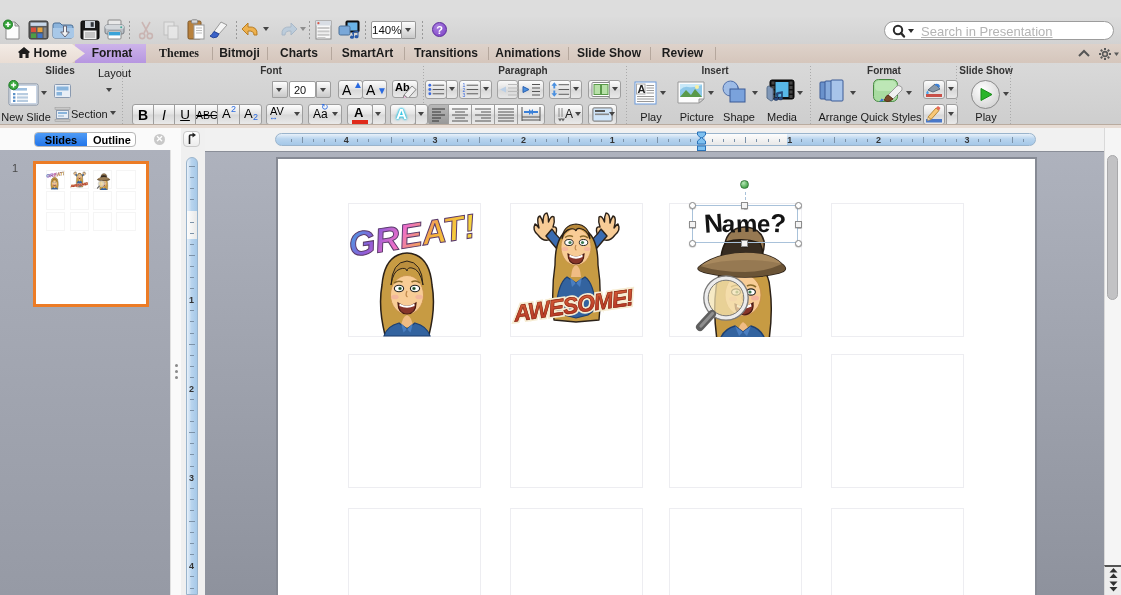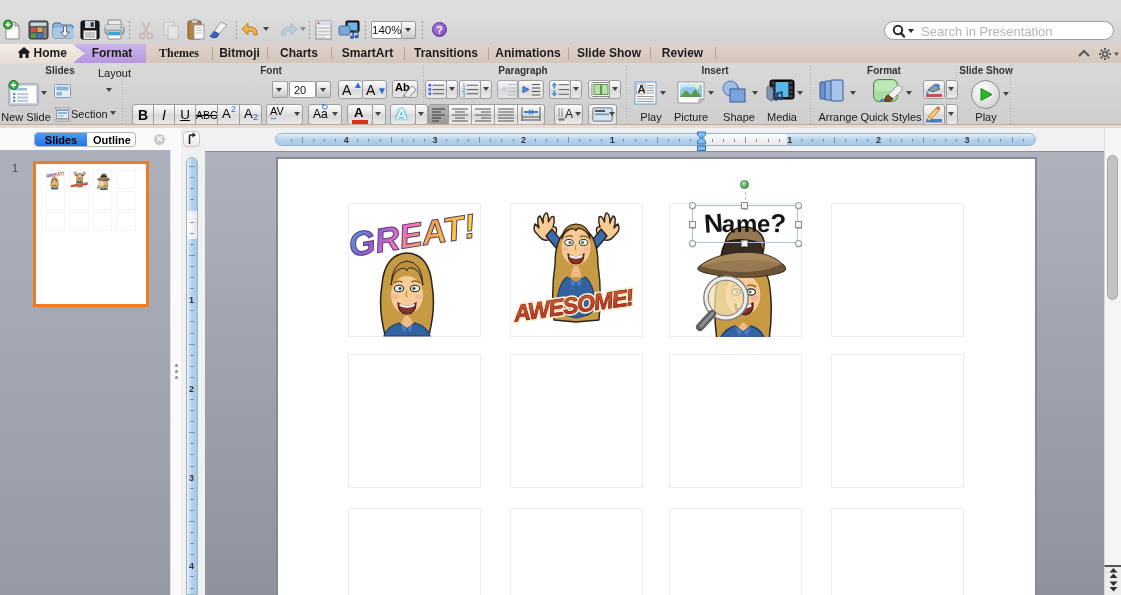--- a/index.html
+++ b/index.html
@@ -15,21 +15,21 @@
 
   
   #toolbar { left:0; top:17px; width:1121px; height:27px;
     background:linear-gradient(#dcdcdc,#d2d2d2); }
   .tbsep { top:4px; width:1px; height:18px;
     background-image:linear-gradient(#999 50%, transparent 50%); background-size:1px 4px; }
 
   
   #search { left:884px; top:4px; width:230px; height:19px; background:#fff;
      border:1.5px solid #9c9c9c; border-radius:10px; }
-  #search .ph { position:absolute; left:36px; top:2px; font-size:13px; color:#b4b4b4; }
+  #search .ph { position:absolute; left:36px; top:2px; font-size:13px; color:#b4b4b4;text-decoration:underline; }
 
   
   #tabbar { left:0; top:44px; width:1121px; height:19px;
     background:linear-gradient(#ded2ca,#d5c6bc); }
   .tab { top:0; height:19px; line-height:19px; font-size:12px; font-weight:bold; color:#1c1c1c; text-align:center; }
   .tabsep { top:3px; width:1px; height:13px; background:#b5a79d; }
   #tab-format { left:75px; width:71px; padding-left:3px; background:linear-gradient(#cdb4ea,#b696e0); }
   #tab-home { left:0; width:85px; background:linear-gradient(#f3ebe5,#e9ddd4);
     clip-path:polygon(0 0, 72px 0, 85px 50%, 72px 100%, 0 100%); }
 
@@ -509,21 +509,21 @@
     <div class="rtext abs" style="left:631px;top:48px;width:40px;text-align:center;">Play</div>
     <svg class="abs" style="left:677px;top:17px" width="28" height="25" viewBox="0 0 28 25">
       <path d="M1 2 h26 v17 l-5 4 h-21 z" fill="#fdfdfd" stroke="#999"></path>
       <path d="M27 19 l-5 4 v-4 z" fill="#d8d8d8" stroke="#999"></path>
       <rect x="3" y="4" width="22" height="13" fill="#8ec8e8"></rect>
       <path d="M3 17 l6-7 5 5 4-6 7 8 z" fill="#5a9a4a"></path>
       <path d="M3 10 q4-4 8-3 q6 1 14-2 v-1 h-22 z" fill="#c8e8f8"></path>
       <circle cx="20" cy="7" r="2" fill="#f8f0a0"></circle>
     </svg>
     <div class="darr abs" style="left:708px;top:28px;"></div>
-    <div class="rtext abs" style="left:674px;top:48px;width:40px;text-align:left;">Picture</div>
+    <div class="rtext abs" style="left:674px;top:48px;width:40px;text-align:right;">Picture</div>
     <svg class="abs" style="left:722px;top:17px" width="27" height="25" viewBox="0 0 27 25">
       <path d="M8 1 a7.5 7.5 0 0 1 7 10 l-7 0 z" fill="#88aede" stroke="#4a6aa6" transform="translate(1,1)"></path>
       <circle cx="8.5" cy="8.5" r="7.5" fill="#9ebce8" stroke="#4a6aa6" opacity="0.95"></circle>
       <rect x="8" y="9" width="15" height="13" fill="#7aa2dc" stroke="#3a5a96"></rect>
     </svg>
     <div class="darr abs" style="left:752px;top:28px;"></div>
     <div class="rtext abs" style="left:719px;top:48px;width:40px;text-align:center;">Shape</div>
     <svg class="abs" style="left:766px;top:16px" width="29" height="27" viewBox="0 0 29 27">
       <rect x="4" y="1" width="24" height="19" rx="2" fill="#111" stroke="#000"></rect>
       <g fill="#444">

